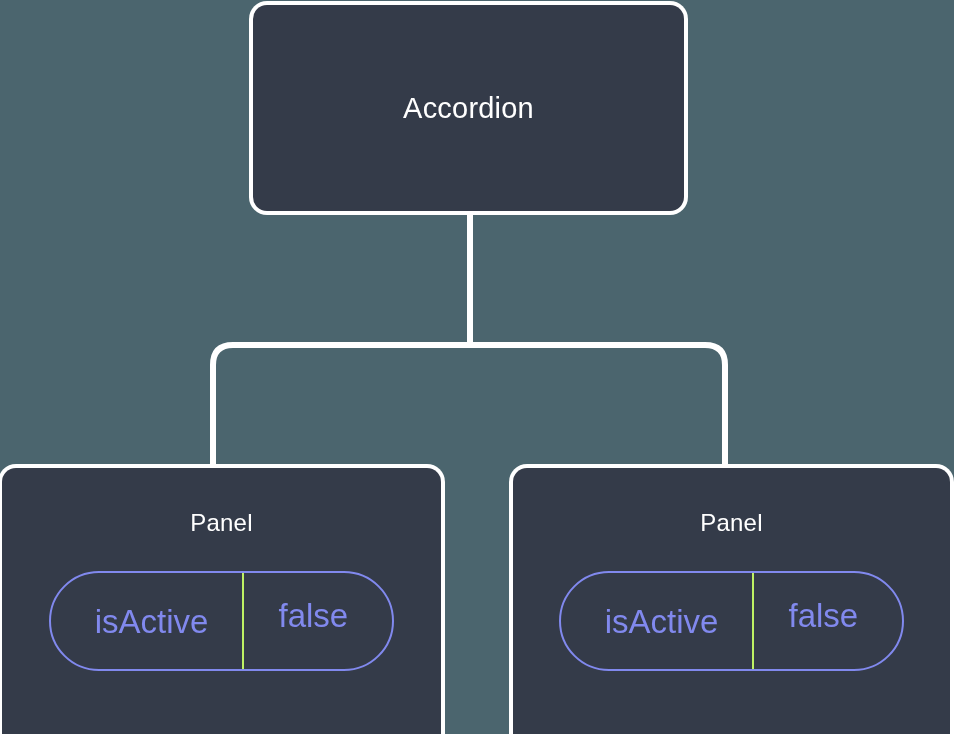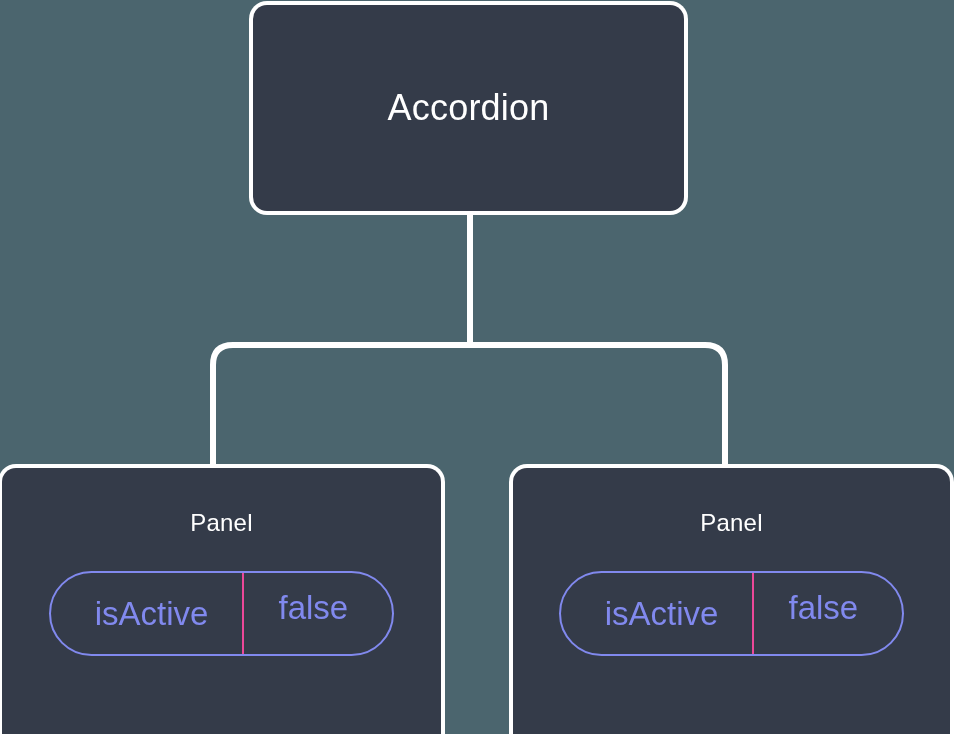--- a/index.html
+++ b/index.html
@@ -53,55 +53,55 @@
   }
   .node-leaf-right {
     left: 513px;
     top: 468px;
     width: 437px;
     height: 280px;
     padding-top: 43px;
   }
   .node-title {
     color: #ffffff;
-    font-size: 36px;
+    font-size: 29px;
     line-height: 1;
     letter-spacing: 0.2px;
     white-space: nowrap;
   }
   .node-leaf .node-title {
     font-size: 24px;
   }
   .prop-pill {
     margin-top: 36px;
     display: flex;
     align-items: stretch;
     border: 2px solid #8189ee;
     border-radius: 999px;
-    height: 85px;
+    height: 100px;
     box-sizing: border-box;
     background: transparent;
   }
   .prop-key,
   .prop-val {
     display: flex;
     align-items: center;
     justify-content: center;
     color: #8189ee;
     font-size: 33px;
     line-height: 1;
     white-space: nowrap;
     box-sizing: border-box;
   }
   .prop-key {
     padding: 0 34px 0 44px;
   }
   .prop-val {
     padding: 0 44px 12px 34px;
-    border-left: 2px solid #ec4899;
+    border-left: 2px solid #bef264;
   }
 </style>
 </head>
 <body>
 
 <div id="stage">
 
   <svg id="edges" width="954" height="734" viewBox="0 0 954 734" fill="none">
     <path d="M470 211 L470 345" stroke="#ffffff" stroke-width="6" stroke-linecap="butt"></path>
     <path d="M470 345 L233 345 Q213 345 213 365 L213 468" stroke="#ffffff" stroke-width="6" fill="none" stroke-linecap="butt" stroke-linejoin="round"></path>

